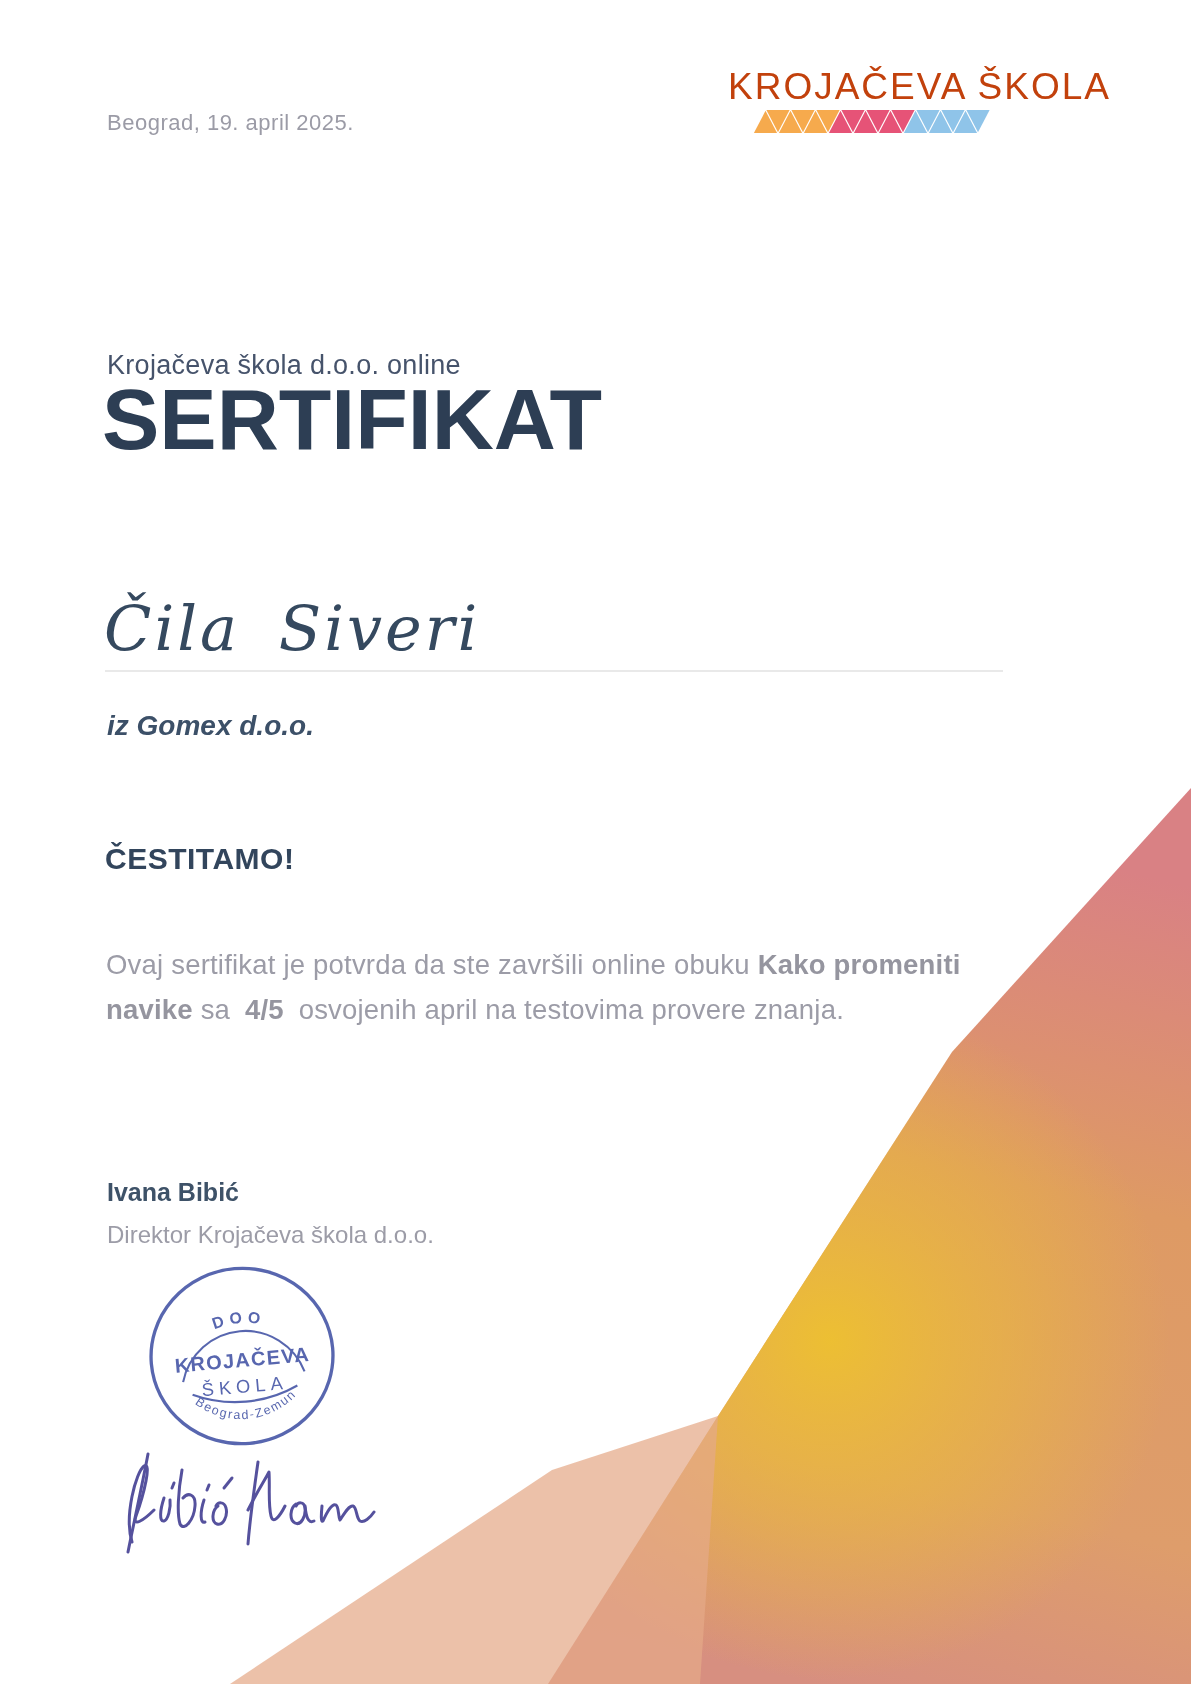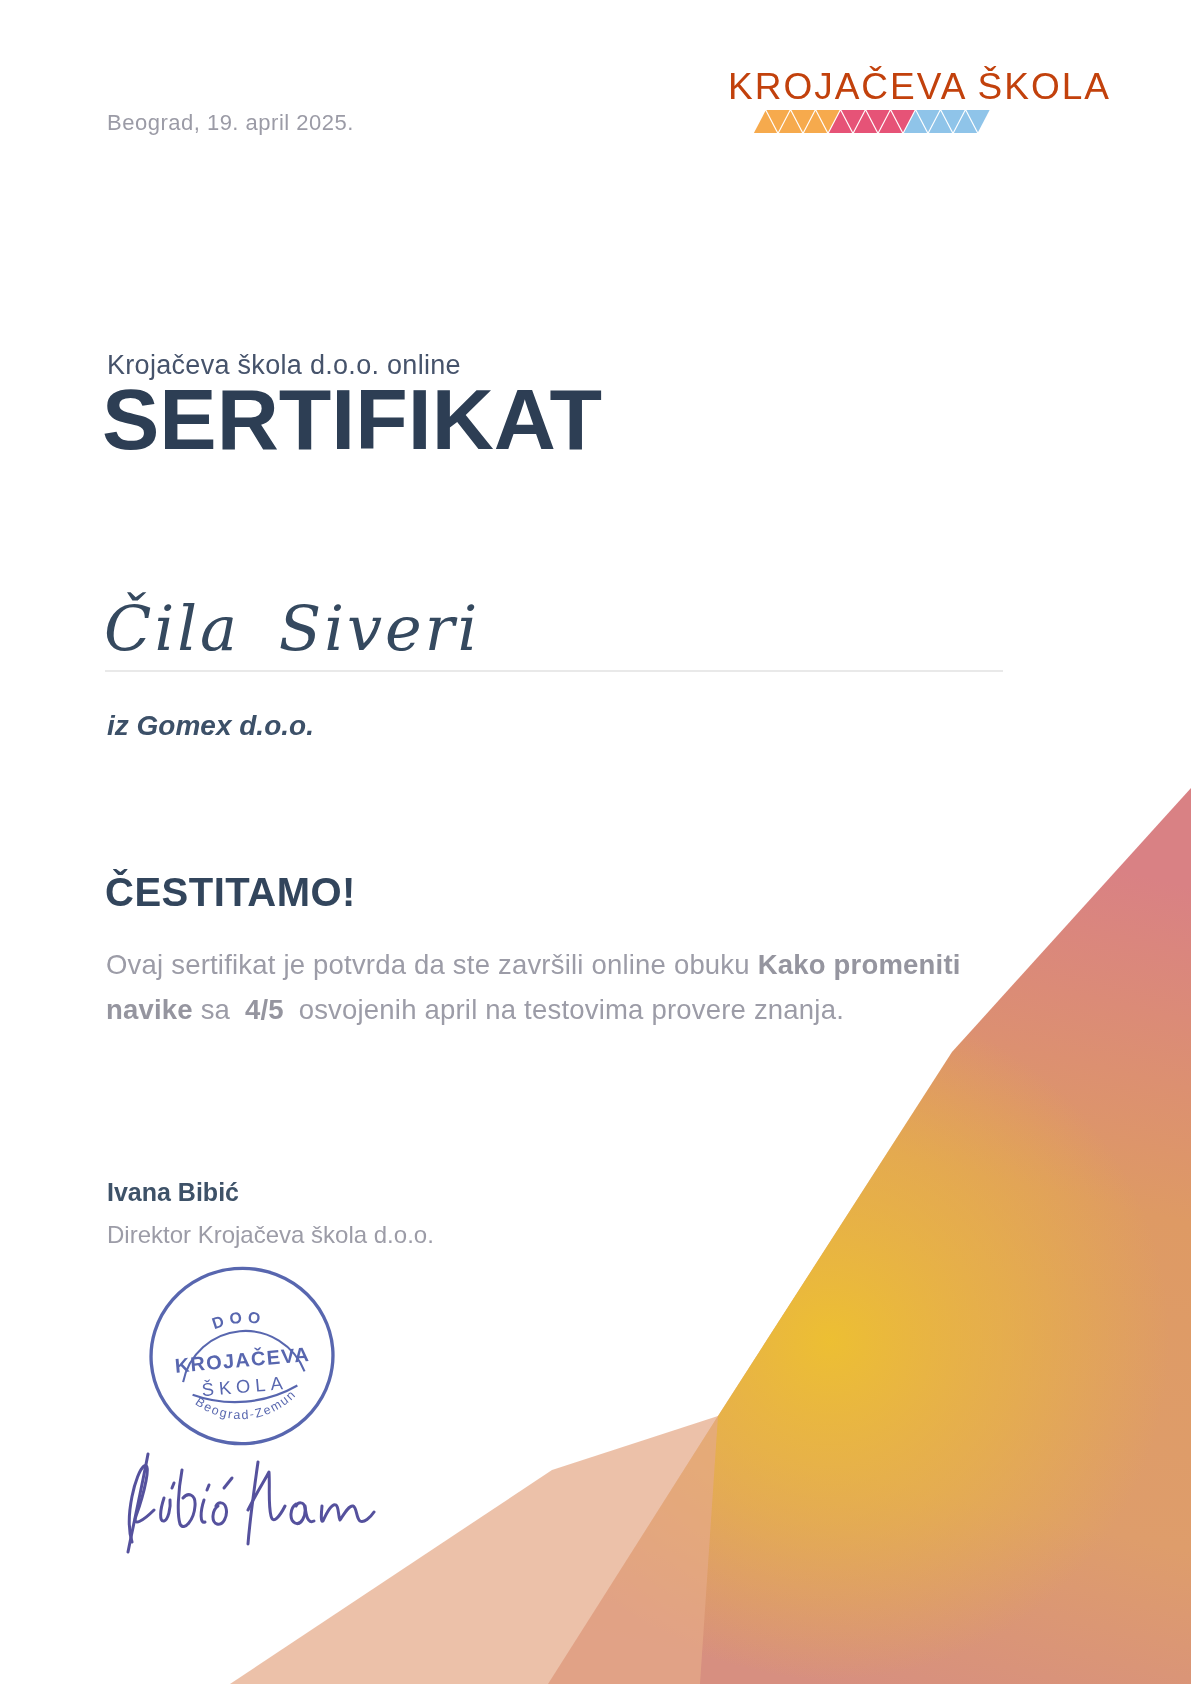--- a/index.html
+++ b/index.html
@@ -19,21 +19,21 @@
   .issuer-line{left:107px;top:350px;font-size:27px;color:#46536B;letter-spacing:.3px;}
   .cert-title{left:102px;top:376px;font-size:86px;font-weight:800;color:#2D3E54;letter-spacing:0;line-height:1;}
 
   .recipient-name{
     left:104px;top:592px;font-family:"DejaVu Serif",serif;font-style:italic;
     font-size:62px;color:#35495F;letter-spacing:3px;word-spacing:16px;white-space:nowrap;
   }
   .name-underline{left:105px;top:670px;width:898px;height:2px;background:#E9E9E9;}
   .recipient-company{left:107px;top:700px;font-size:28px;font-style:italic;font-weight:600;color:#3C5068;margin-top:10px;}
 
-  .congrats-heading{left:105px;top:870px;font-size:40px;font-weight:600;color:#32455C;letter-spacing:.5px;}
+  .congrats-heading{left:105px;top:842px;font-size:30px;font-weight:600;color:#32455C;letter-spacing:.5px;}
   .congrats-text{
     left:106px;top:943px;width:880px;font-size:27.5px;line-height:1.62;
     color:#9C9CA7;letter-spacing:.2px;
   }
   .congrats-text .b{font-weight:bold;color:#95959F;}
   .congrats-text .score{padding:0 7px;text-align:center;}
 
   .signer-name{left:107px;top:1178px;font-size:25px;font-weight:600;color:#3E5268;}
   .signer-title{left:107px;top:1221px;font-size:24px;color:#9C9CA7;}
 

